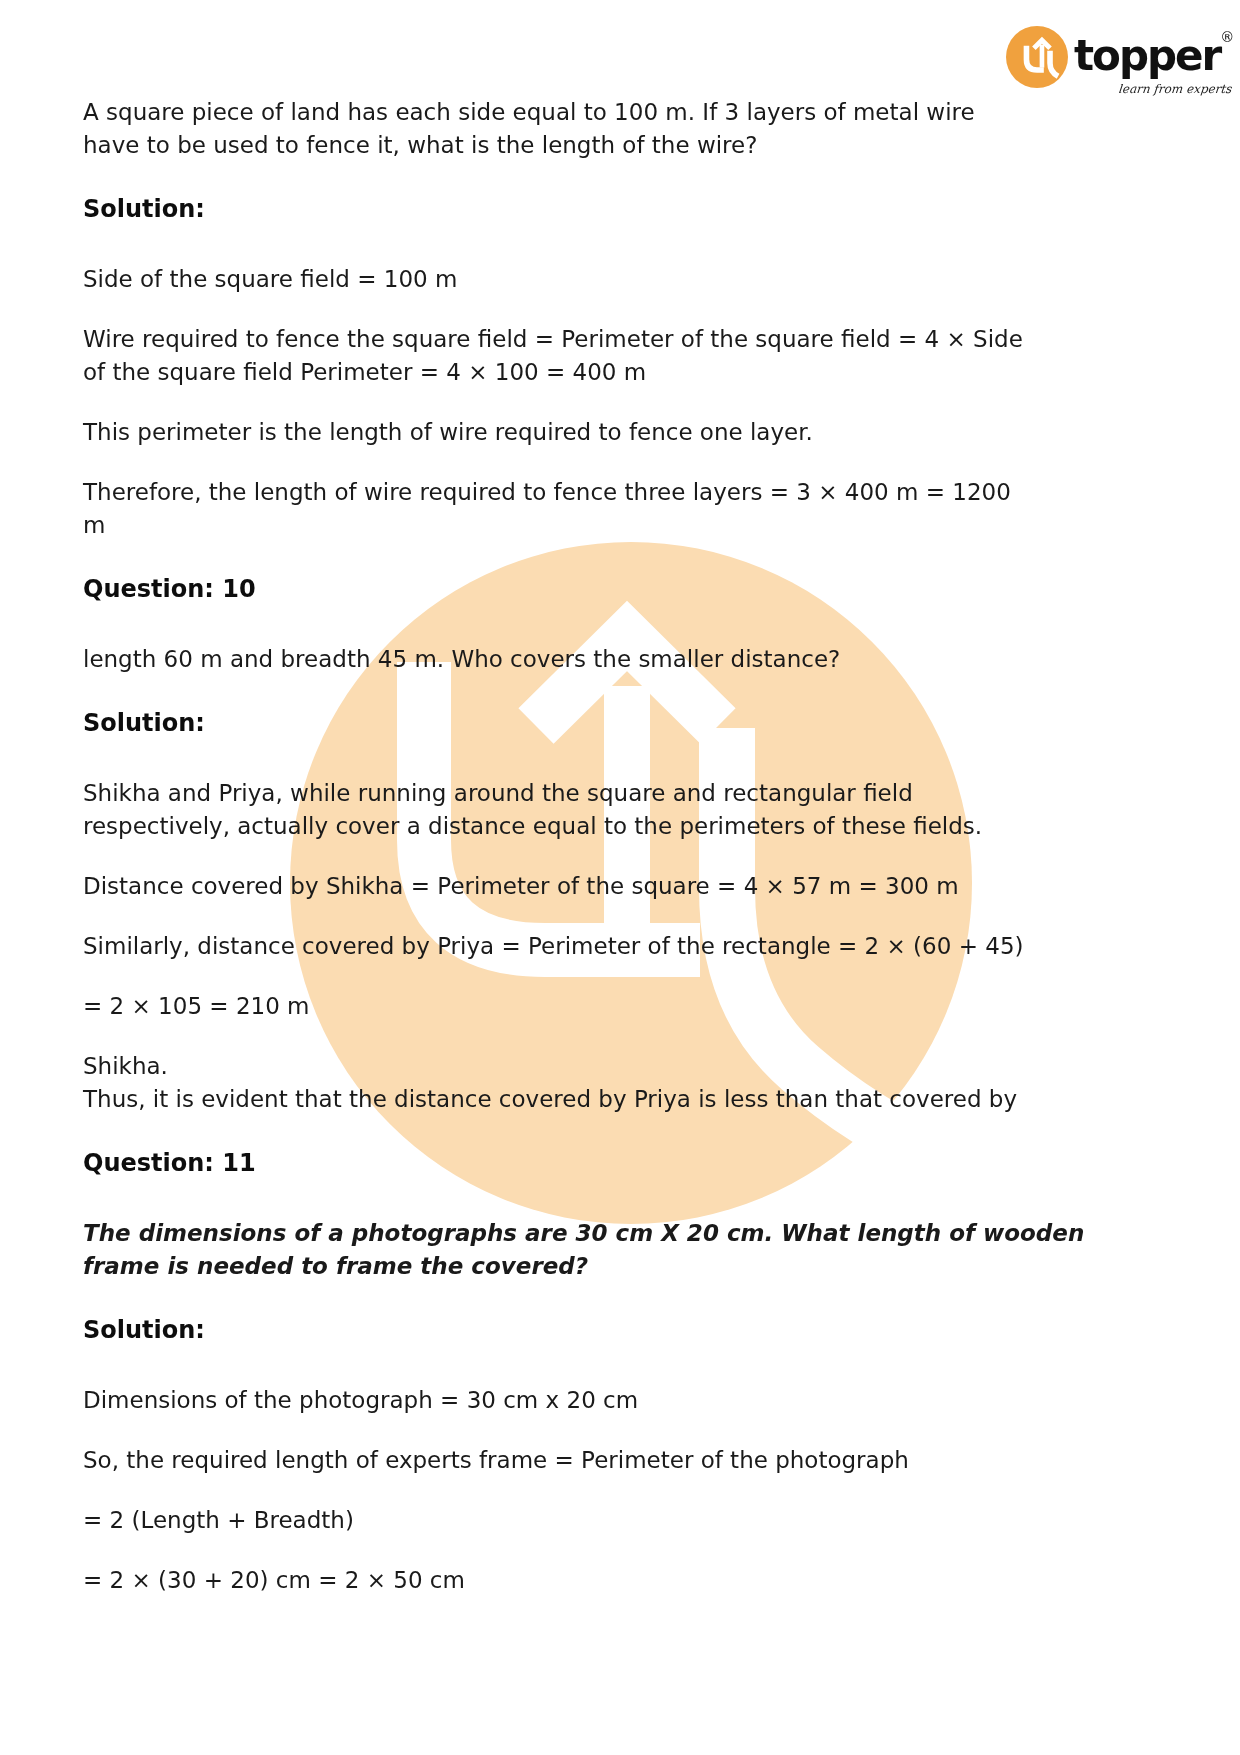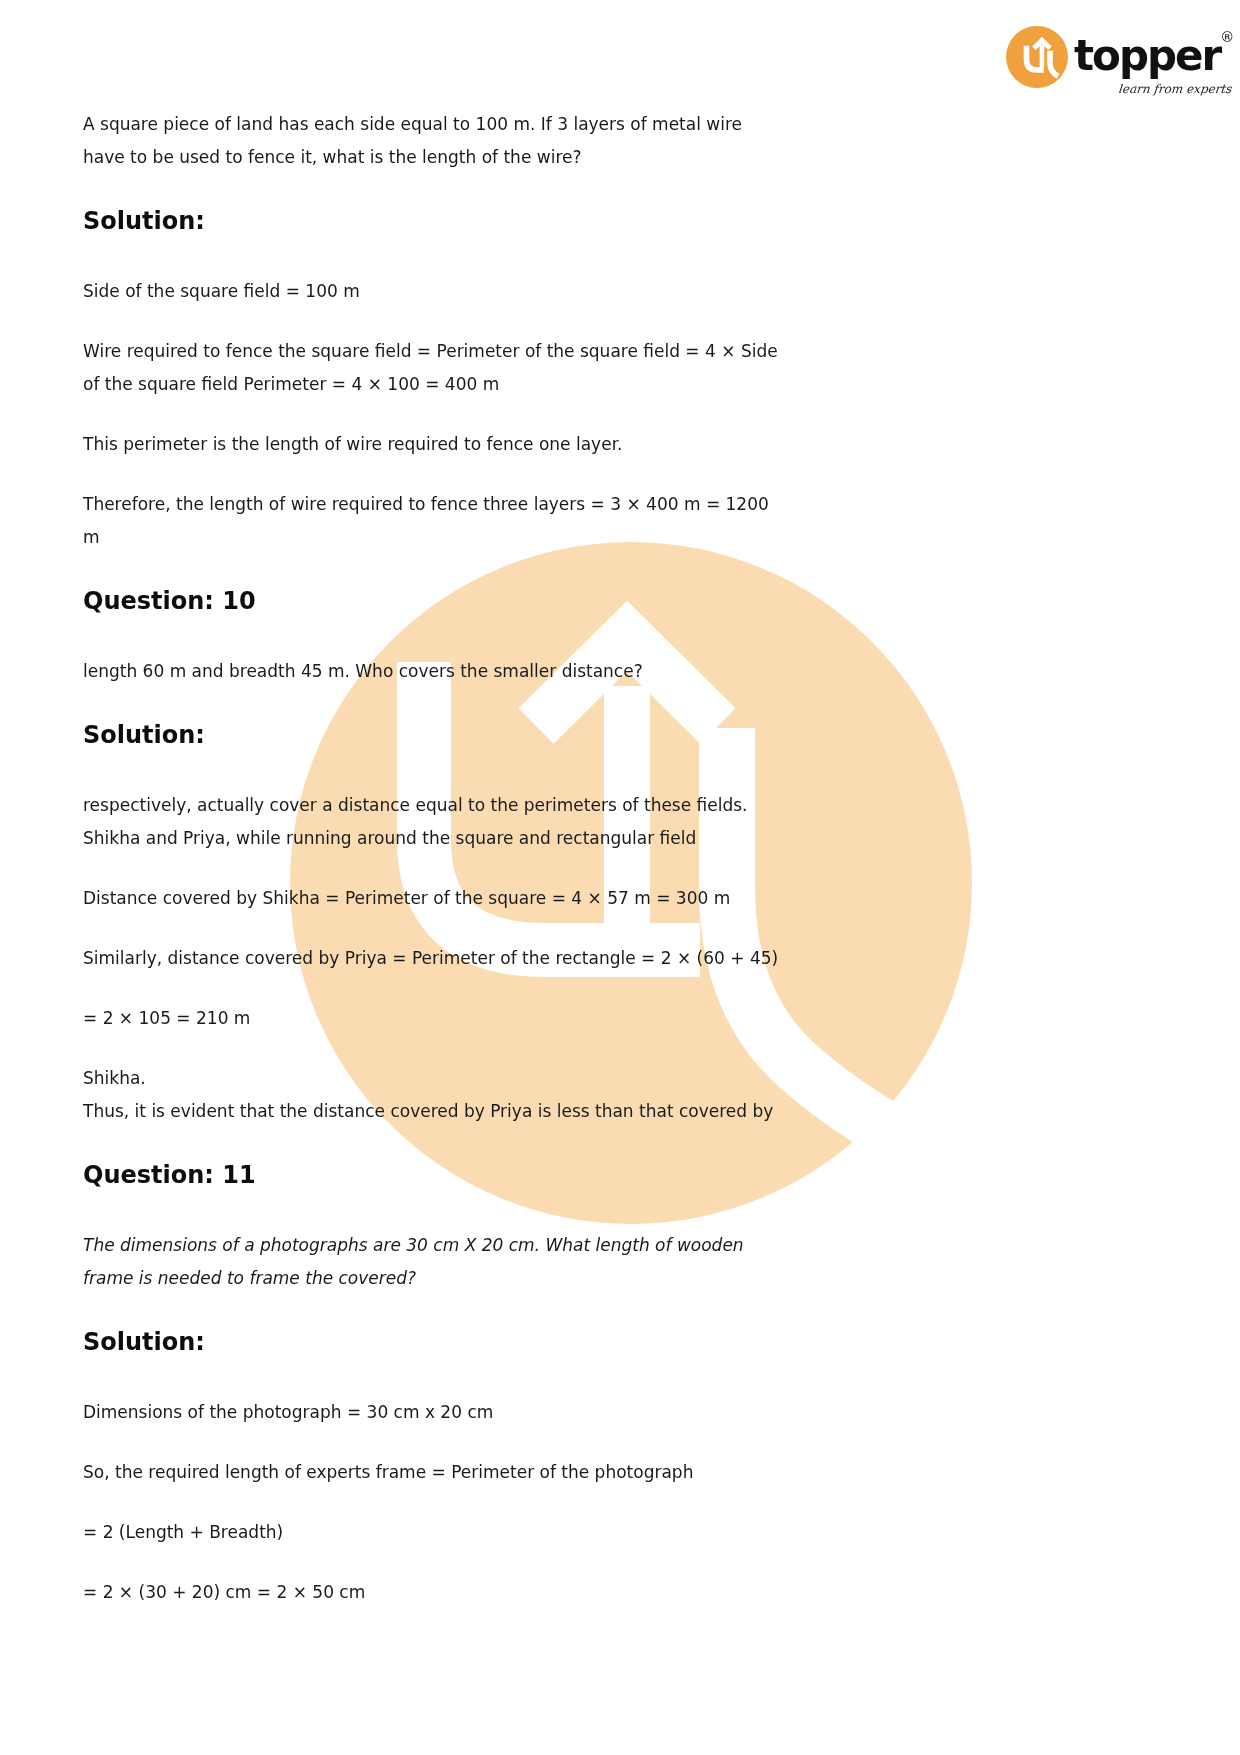--- a/index.html
+++ b/index.html
@@ -24,22 +24,22 @@
   }
   .brand-reg{font-size:14px;vertical-align:28px;letter-spacing:0;color:#111111;}
   .brand-tagline{
     position:absolute;right:2px;top:56px;
     font-family:"DejaVu Serif","Liberation Serif",serif;
     font-style:italic;font-size:12px;color:#222222;white-space:nowrap;
     transform:skewX(-8deg);
   }
   
   .content{position:absolute;left:83px;top:96px;width:1080px;z-index:1;}
-  .para{font-size:17px;line-height:33px;margin:12px 0 27px 0;}
-  .para.italic{font-style:italic;}
+  .para{font-size:23px;line-height:33px;margin:0 0 27px 0;}
+  .para.italic{font-style:italic;font-weight:bold;}
   .heading{font-size:24px;line-height:40px;font-weight:bold;margin:0 0 34px 0;color:#0d0d0d;}
   .line{white-space:nowrap;}
 </style>
 </head>
 <body>
 
 <div class="page">
 
   <svg class="watermark" viewBox="0 0 1240 1755" aria-hidden="true">
     <circle cx="631" cy="883" r="341" fill="#FBDCB2"></circle>
@@ -90,22 +90,22 @@
       <div class="heading">
         <div class="line">Question: 10</div>
       </div>
       <div class="para">
         <div class="line">length 60 m and breadth 45 m. Who covers the smaller distance?</div>
       </div>
       <div class="heading">
         <div class="line">Solution:</div>
       </div>
       <div class="para">
+        <div class="line">Shikha and Priya, while running around the square and rectangular field</div>
         <div class="line">respectively, actually cover a distance equal to the perimeters of these fields.</div>
-        <div class="line">Shikha and Priya, while running around the square and rectangular field</div>
       </div>
       <div class="para">
         <div class="line">Distance covered by Shikha = Perimeter of the square = 4 × 57 m = 300 m</div>
       </div>
       <div class="para">
         <div class="line">Similarly, distance covered by Priya = Perimeter of the rectangle = 2 × (60 + 45)</div>
       </div>
       <div class="para">
         <div class="line">= 2 × 105 = 210 m</div>
       </div>

